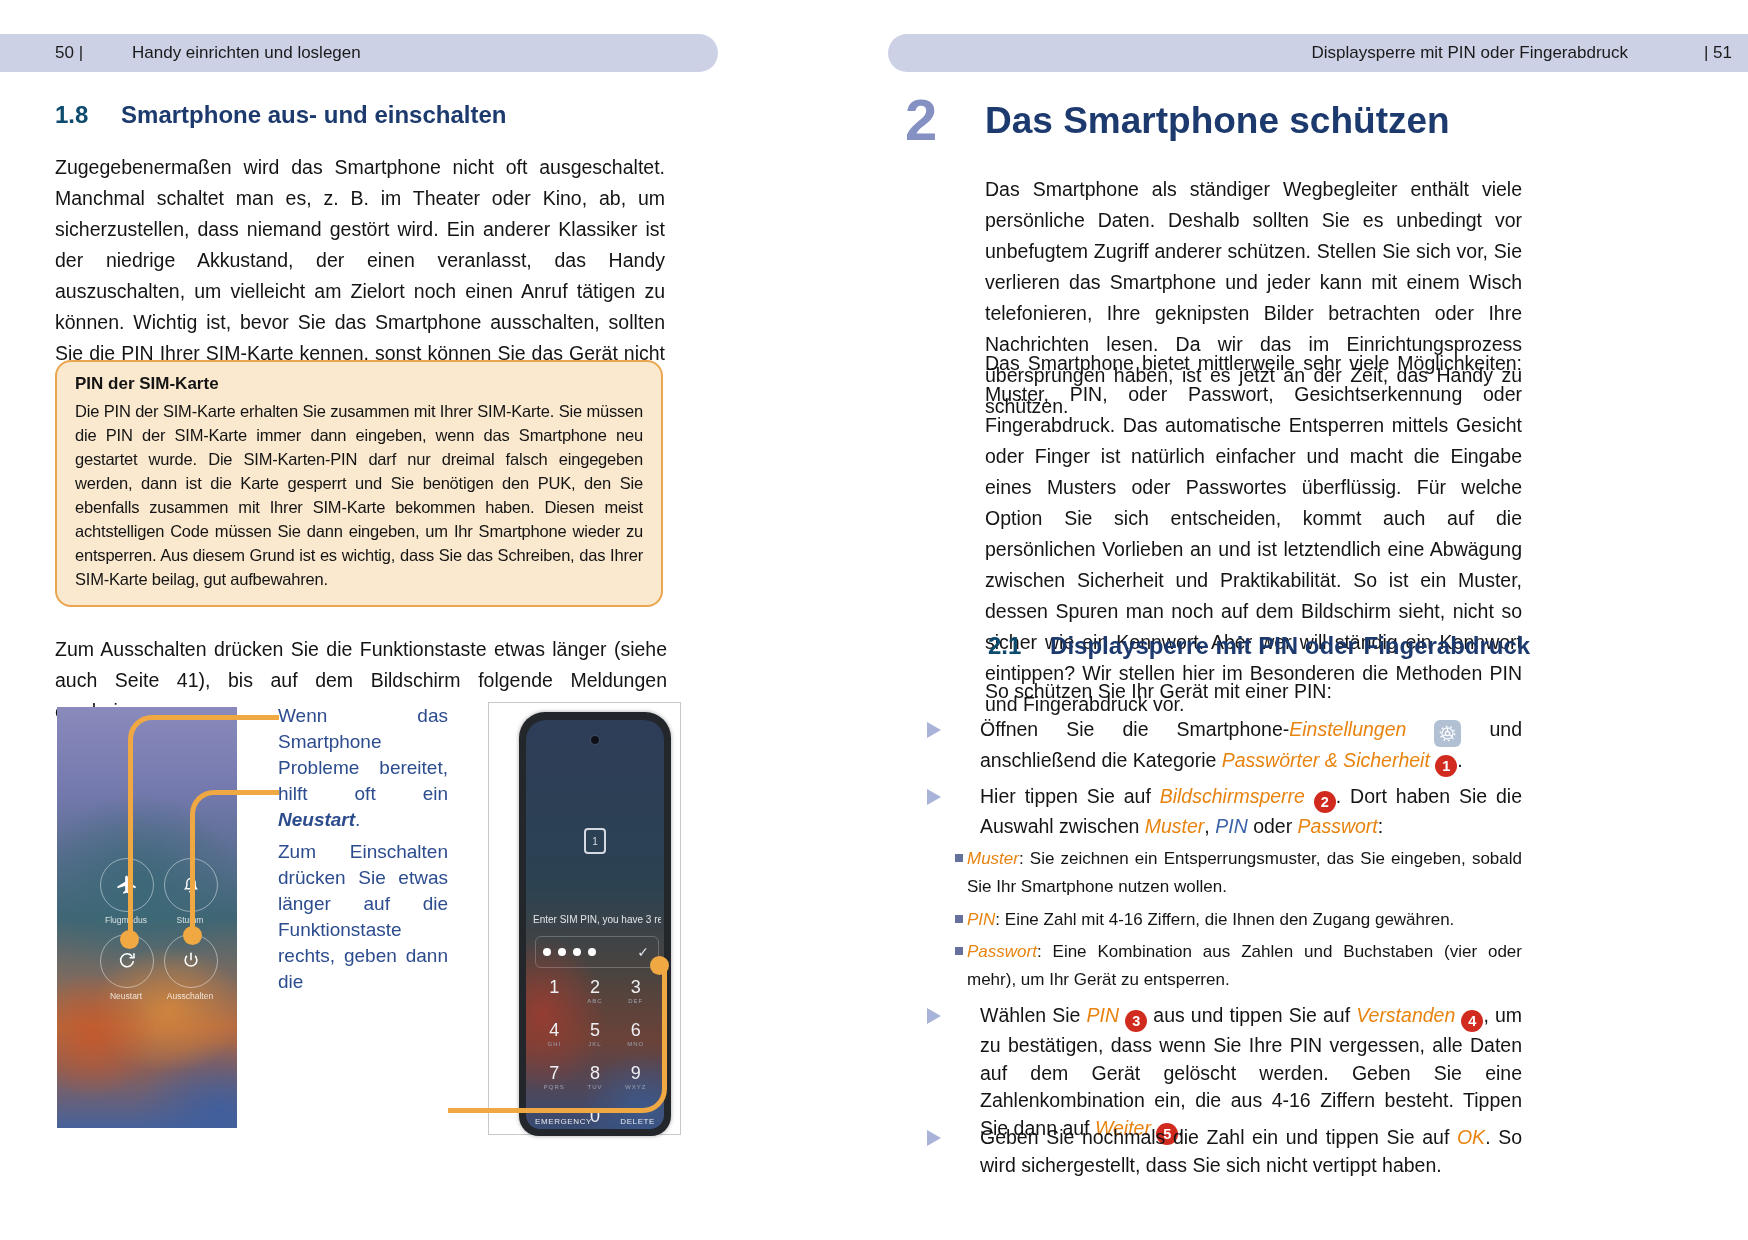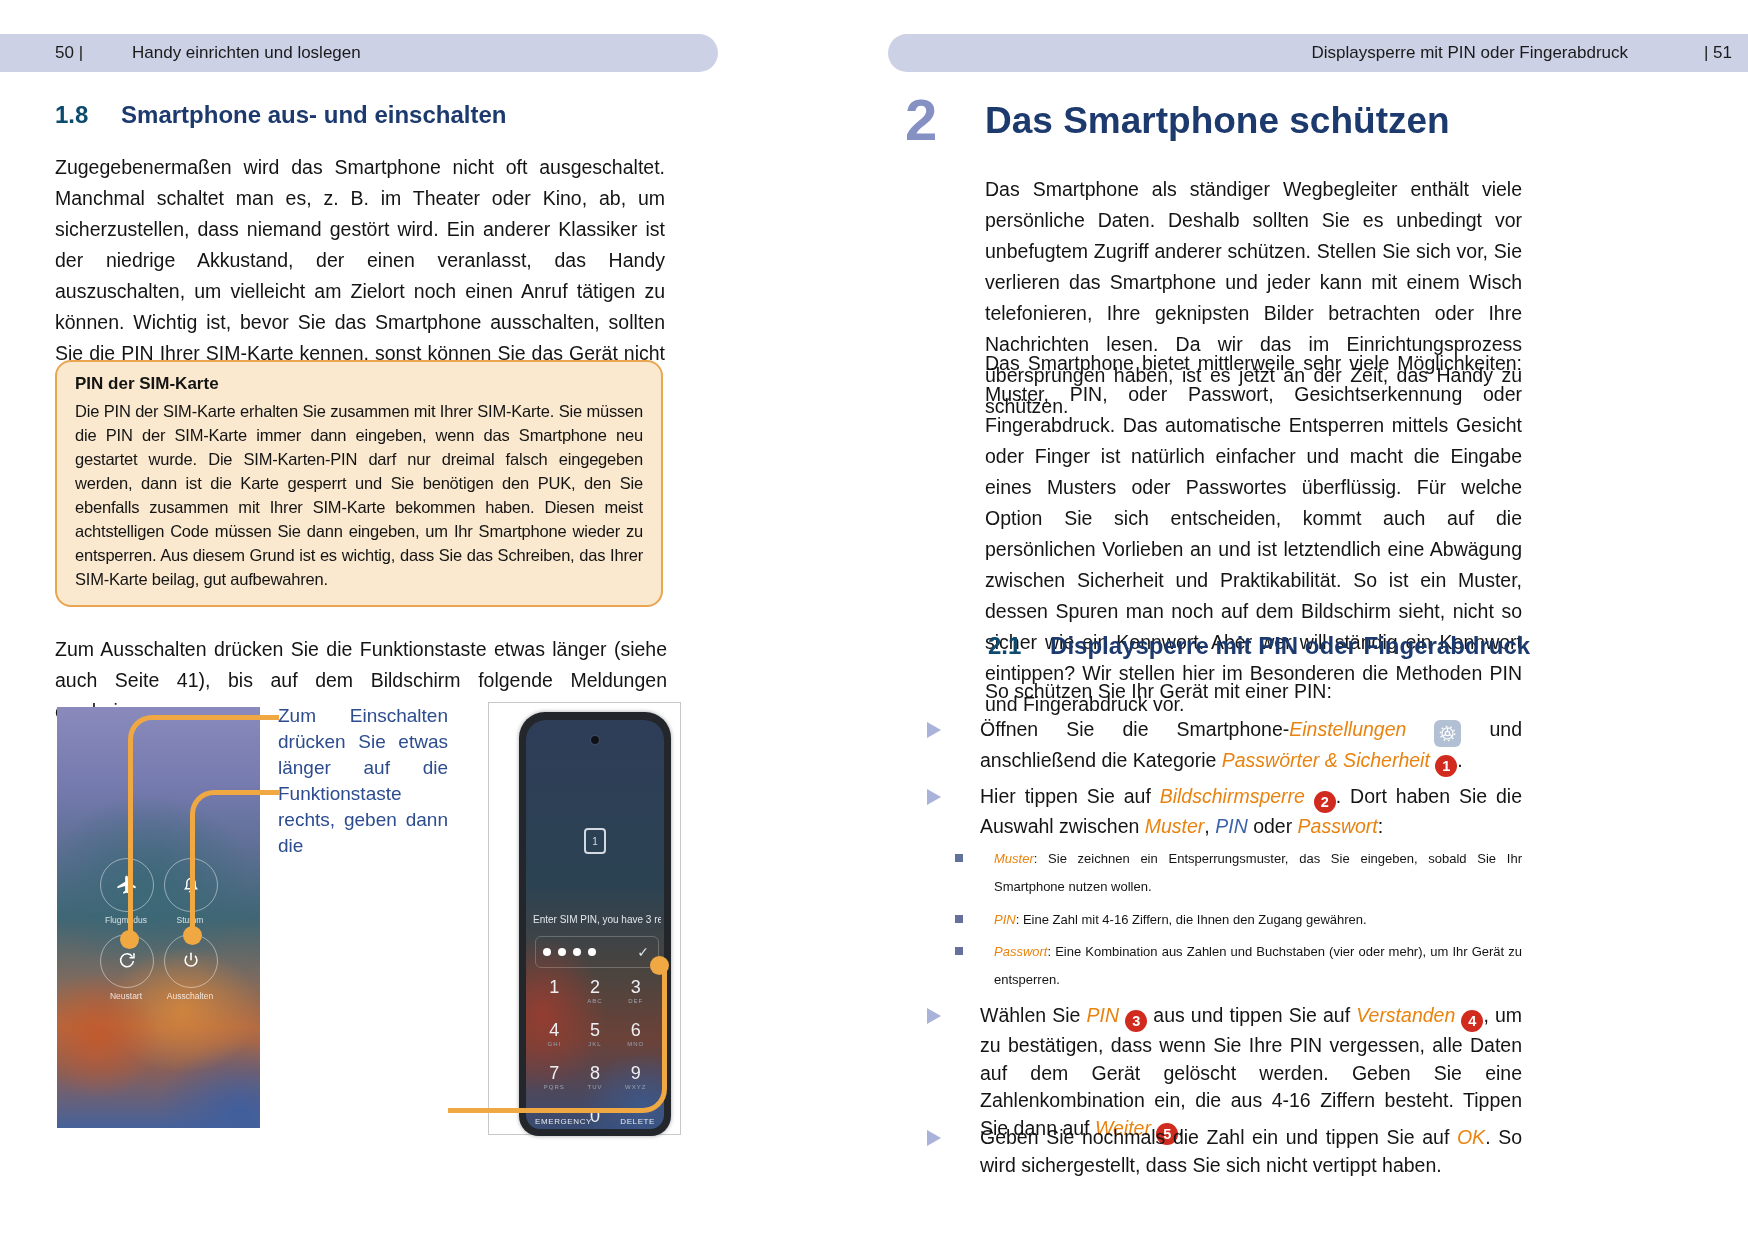--- a/index.html
+++ b/index.html
@@ -41,21 +41,21 @@
   #callout-col{left:278px;top:703px;width:170px;}
   #callout-col p{font-size:19px;line-height:26px;color:#2c4c8e;text-align:justify;margin-bottom:6px;}
 
   
   #phone1{left:57px;top:707px;width:180px;height:421px;overflow:hidden;
     background:
       radial-gradient(90px 90px at 20% 78%, rgba(196,87,42,.85), rgba(196,87,42,0) 70%),
       radial-gradient(110px 90px at 62% 72%, rgba(217,138,60,.8), rgba(217,138,60,0) 70%),
       radial-gradient(120px 100px at 90% 96%, rgba(62,94,158,.9), rgba(62,94,158,0) 70%),
       radial-gradient(140px 120px at 45% 42%, rgba(58,104,118,.9), rgba(58,104,118,0) 75%),
-      linear-gradient(180deg,#8a8abc 0%,#7479ad 20%,#5d6f94 34%,#3f6674 50%,#7a6a60 64%,#b56b41 76%,#8a5f58 86%,#46629a 100%); padding-left: 23px;}
+      linear-gradient(180deg,#8a8abc 0%,#7479ad 20%,#5d6f94 34%,#3f6674 50%,#7a6a60 64%,#b56b41 76%,#8a5f58 86%,#46629a 100%);}
   .pm-circle{position:absolute;width:52px;height:52px;border-radius:50%;
              border:1.5px solid rgba(255,255,255,.45);display:flex;align-items:center;justify-content:center;}
   .pm-label{position:absolute;width:72px;text-align:center;font-size:8.5px;color:rgba(255,255,255,.8);}
 
   
   #phone2-box{left:488px;top:702px;width:191px;height:431px;background:#fff;border:1px solid #c8c8c8;}
   #phone2{position:absolute;left:30px;top:9px;width:152px;height:424px;background:#23262b;
           border-radius:26px 26px 20px 20px;box-shadow:0 0 4px rgba(0,0,0,.35);}
   #screen2{position:absolute;left:7px;top:8px;width:138px;height:409px;border-radius:20px 20px 14px 14px;overflow:hidden;
     background:
@@ -91,21 +91,21 @@
   #line3{left:448px;top:966px;width:214px;height:142px;border-right:5px solid #f0a843;
          border-bottom:5px solid #f0a843;border-bottom-right-radius:24px;}
   .odot{position:absolute;width:19px;height:19px;border-radius:50%;background:#f0a843;z-index:7;}
 
   
   .bullet{position:absolute;left:925px;width:597px;}
   .bullet .runs{margin-left:55px;font-size:19.5px;line-height:27.5px;text-align:justify;}
   .tri{position:absolute;left:2px;top:6px;width:0;height:0;
        border-left:14px solid #a9b2d8;border-top:8.5px solid transparent;border-bottom:8.5px solid transparent;}
   .subbullet{position:absolute;left:955px;width:567px;}
-  .subbullet .runs{margin-left:39px;font-size:13px;line-height:27.5px;text-align:justify;}
+  .subbullet .runs{margin-left:12px;font-size:17px;line-height:27.5px;text-align:justify;}
   .sq{position:absolute;left:0;top:9px;width:8px;height:8px;background:#64719d;}
 
   svg{display:block;}
 </style>
 </head>
 <body>
 
 <div id="hdr-left" class="hdrbar">
   <span class="abs" style="left:55px;">50 |</span>
   <span class="abs" style="left:132px;">Handy einrichten und loslegen</span>
@@ -157,20 +157,21 @@
         </svg>
       </span>
   </div>
   <div class="pm-label" style="left:33px;top:208px;">Flugmodus</div>
   <div class="pm-label" style="left:97px;top:208px;">Stumm</div>
   <div class="pm-label" style="left:33px;top:284px;">Neustart</div>
   <div class="pm-label" style="left:97px;top:284px;">Ausschalten</div>
 </div>
 
 <div id="callout-col" class="abs">
+  <p class="runs"><span>Wenn das Smartphone Probleme bereitet, hilft oft ein </span><span class="cb">Neustart</span><span>.</span></p>
   <p class="runs"><span>Zum Einschalten drücken Sie etwas länger auf die Funktionstaste rechts, geben dann die </span></p>
 </div>
 
 <div id="phone2-box" class="abs">
   <div id="phone2">
     <div id="screen2">
       <div id="cam2"></div>
       <div id="simicon">
           <span>1</span>
         </div>

